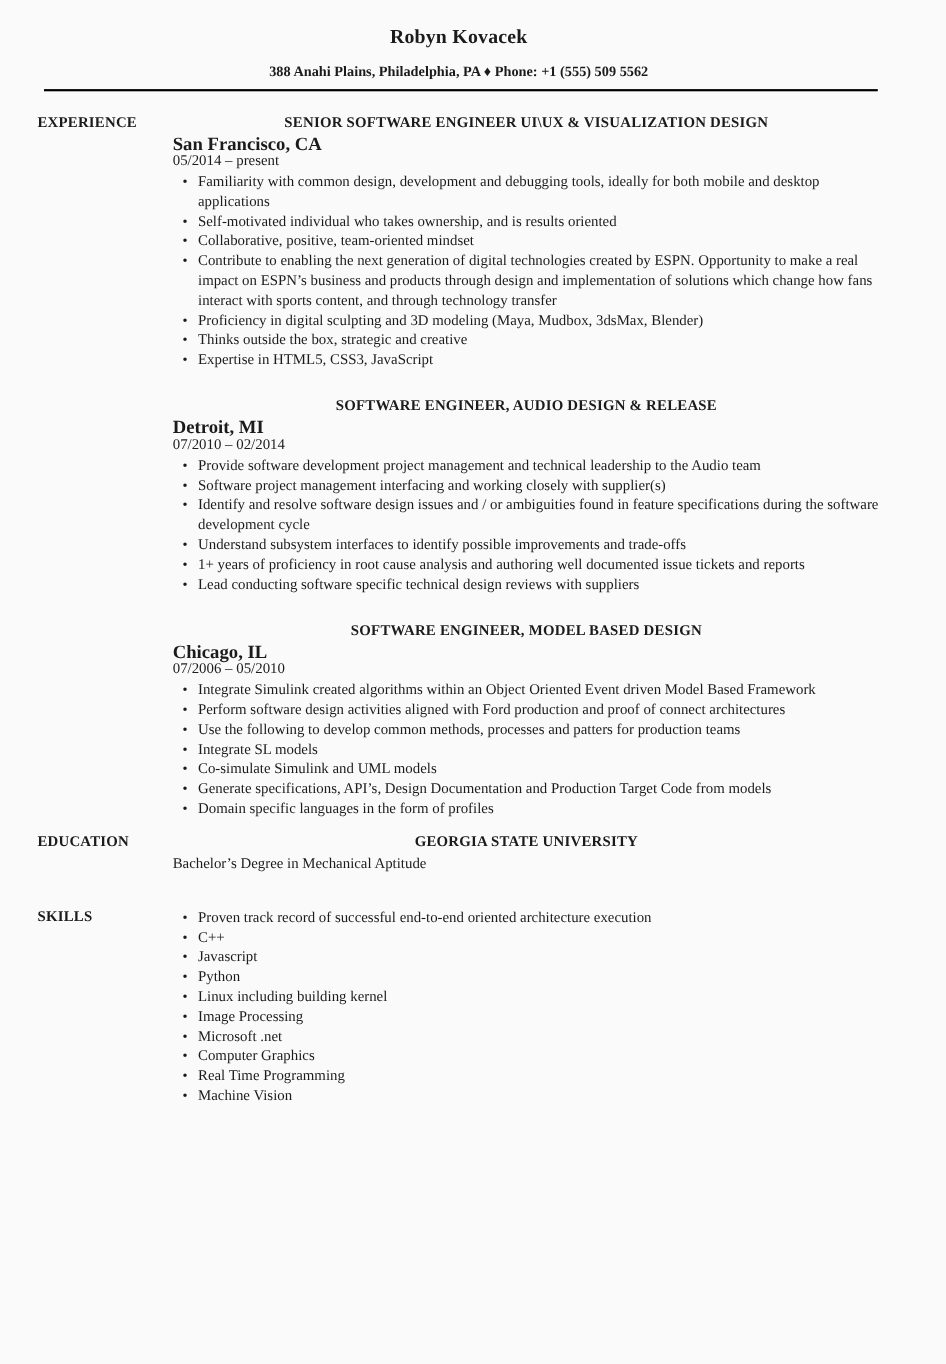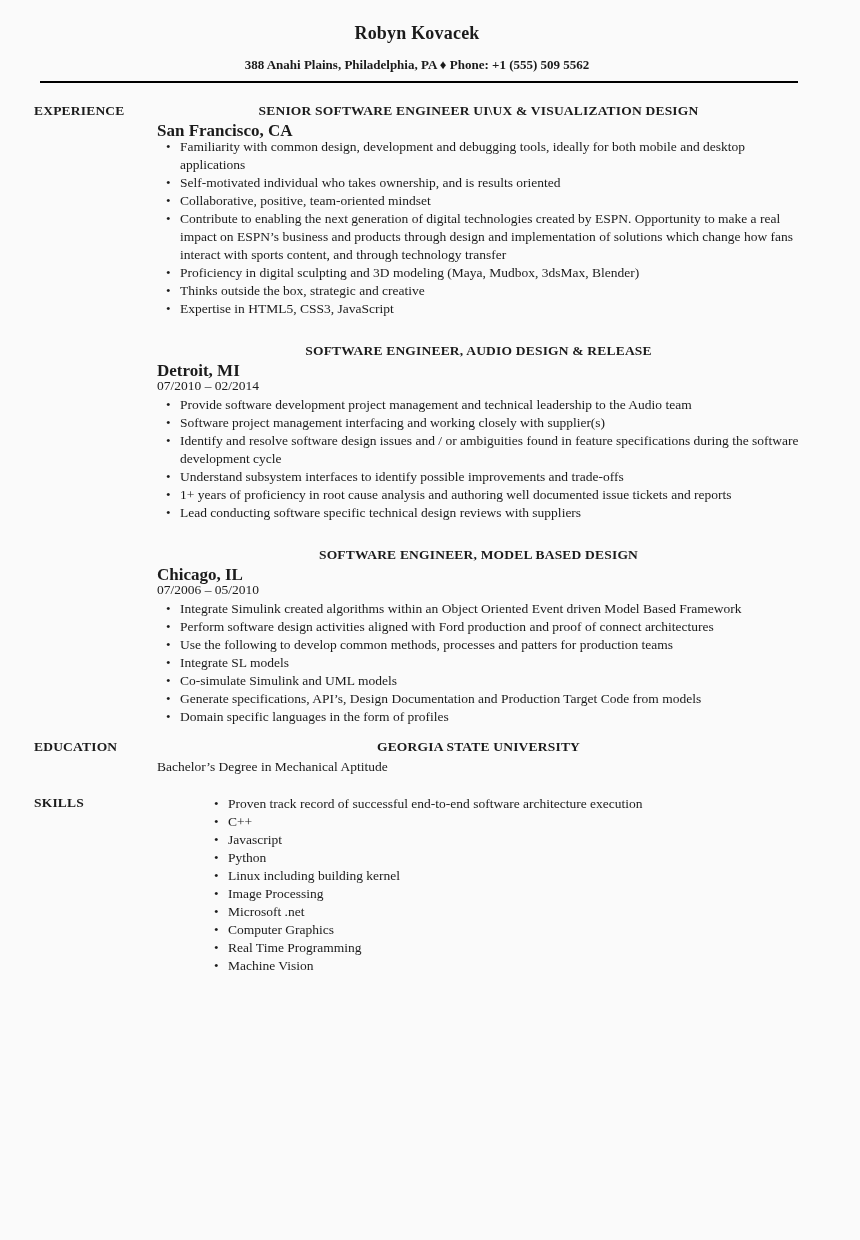--- a/index.html
+++ b/index.html
@@ -35,21 +35,21 @@
   }
   hr.rule {
     border: none;
     border-top: 2px solid #000;
     margin: 0 2px 0 6px;
   }
   
   .section { display: flex; }
   .section.experience { margin-top: 20px; }
   .section.education  { margin-top: 13px; }
-  .section.skills     { margin-top: 21px; gap: 48px; }
+  .section.skills     { margin-top: 33px; }
   .sec-label {
     flex: 0 0 123px;
     width: 123px;
     font-size: 13.5px;
     line-height: 15px;
     font-weight: bold;
     letter-spacing: 0.2px;
   }
   .sec-content { flex: 1 1 auto; min-width: 0; }
   
@@ -112,20 +112,21 @@
 
   <hr class="rule">
 
   <section class="section experience">
     <div class="sec-label">EXPERIENCE</div>
     <div class="sec-content">
 
       <article class="job">
         <h2 class="job-title">SENIOR SOFTWARE ENGINEER UI\UX &amp; VISUALIZATION DESIGN</h2>
         <p class="job-location">San Francisco, CA</p>
+        <p class="job-dates">05/2014 – present</p>
         <ul class="bullets">
           <li>Familiarity with common design, development and debugging tools, ideally for both mobile and desktop applications</li>
           <li>Self-motivated individual who takes ownership, and is results oriented</li>
           <li>Collaborative, positive, team-oriented mindset</li>
           <li>Contribute to enabling the next generation of digital technologies created by ESPN. Opportunity to make a real impact on ESPN’s business and products through design and implementation of solutions which change how fans interact with sports content, and through technology transfer</li>
           <li>Proficiency in digital sculpting and 3D modeling (Maya, Mudbox, 3dsMax, Blender)</li>
           <li>Thinks outside the box, strategic and creative</li>
           <li>Expertise in HTML5, CSS3, JavaScript</li>
         </ul>
       </article>
@@ -167,21 +168,21 @@
     <div class="sec-content">
       <h2 class="school">GEORGIA STATE UNIVERSITY</h2>
       <p class="degree">Bachelor’s Degree in Mechanical Aptitude</p>
     </div>
   </section>
 
   <section class="section skills">
     <div class="sec-label">SKILLS</div>
     <div class="sec-content">
       <ul class="bullets">
-        <li>Proven track record of successful end-to-end software architecture execution</li>
+        <li>Proven track record of successful end-to-end oriented architecture execution</li>
         <li>C++</li>
         <li>Javascript</li>
         <li>Python</li>
         <li>Linux including building kernel</li>
         <li>Image Processing</li>
         <li>Microsoft .net</li>
         <li>Computer Graphics</li>
         <li>Real Time Programming</li>
         <li>Machine Vision</li>
       </ul>

